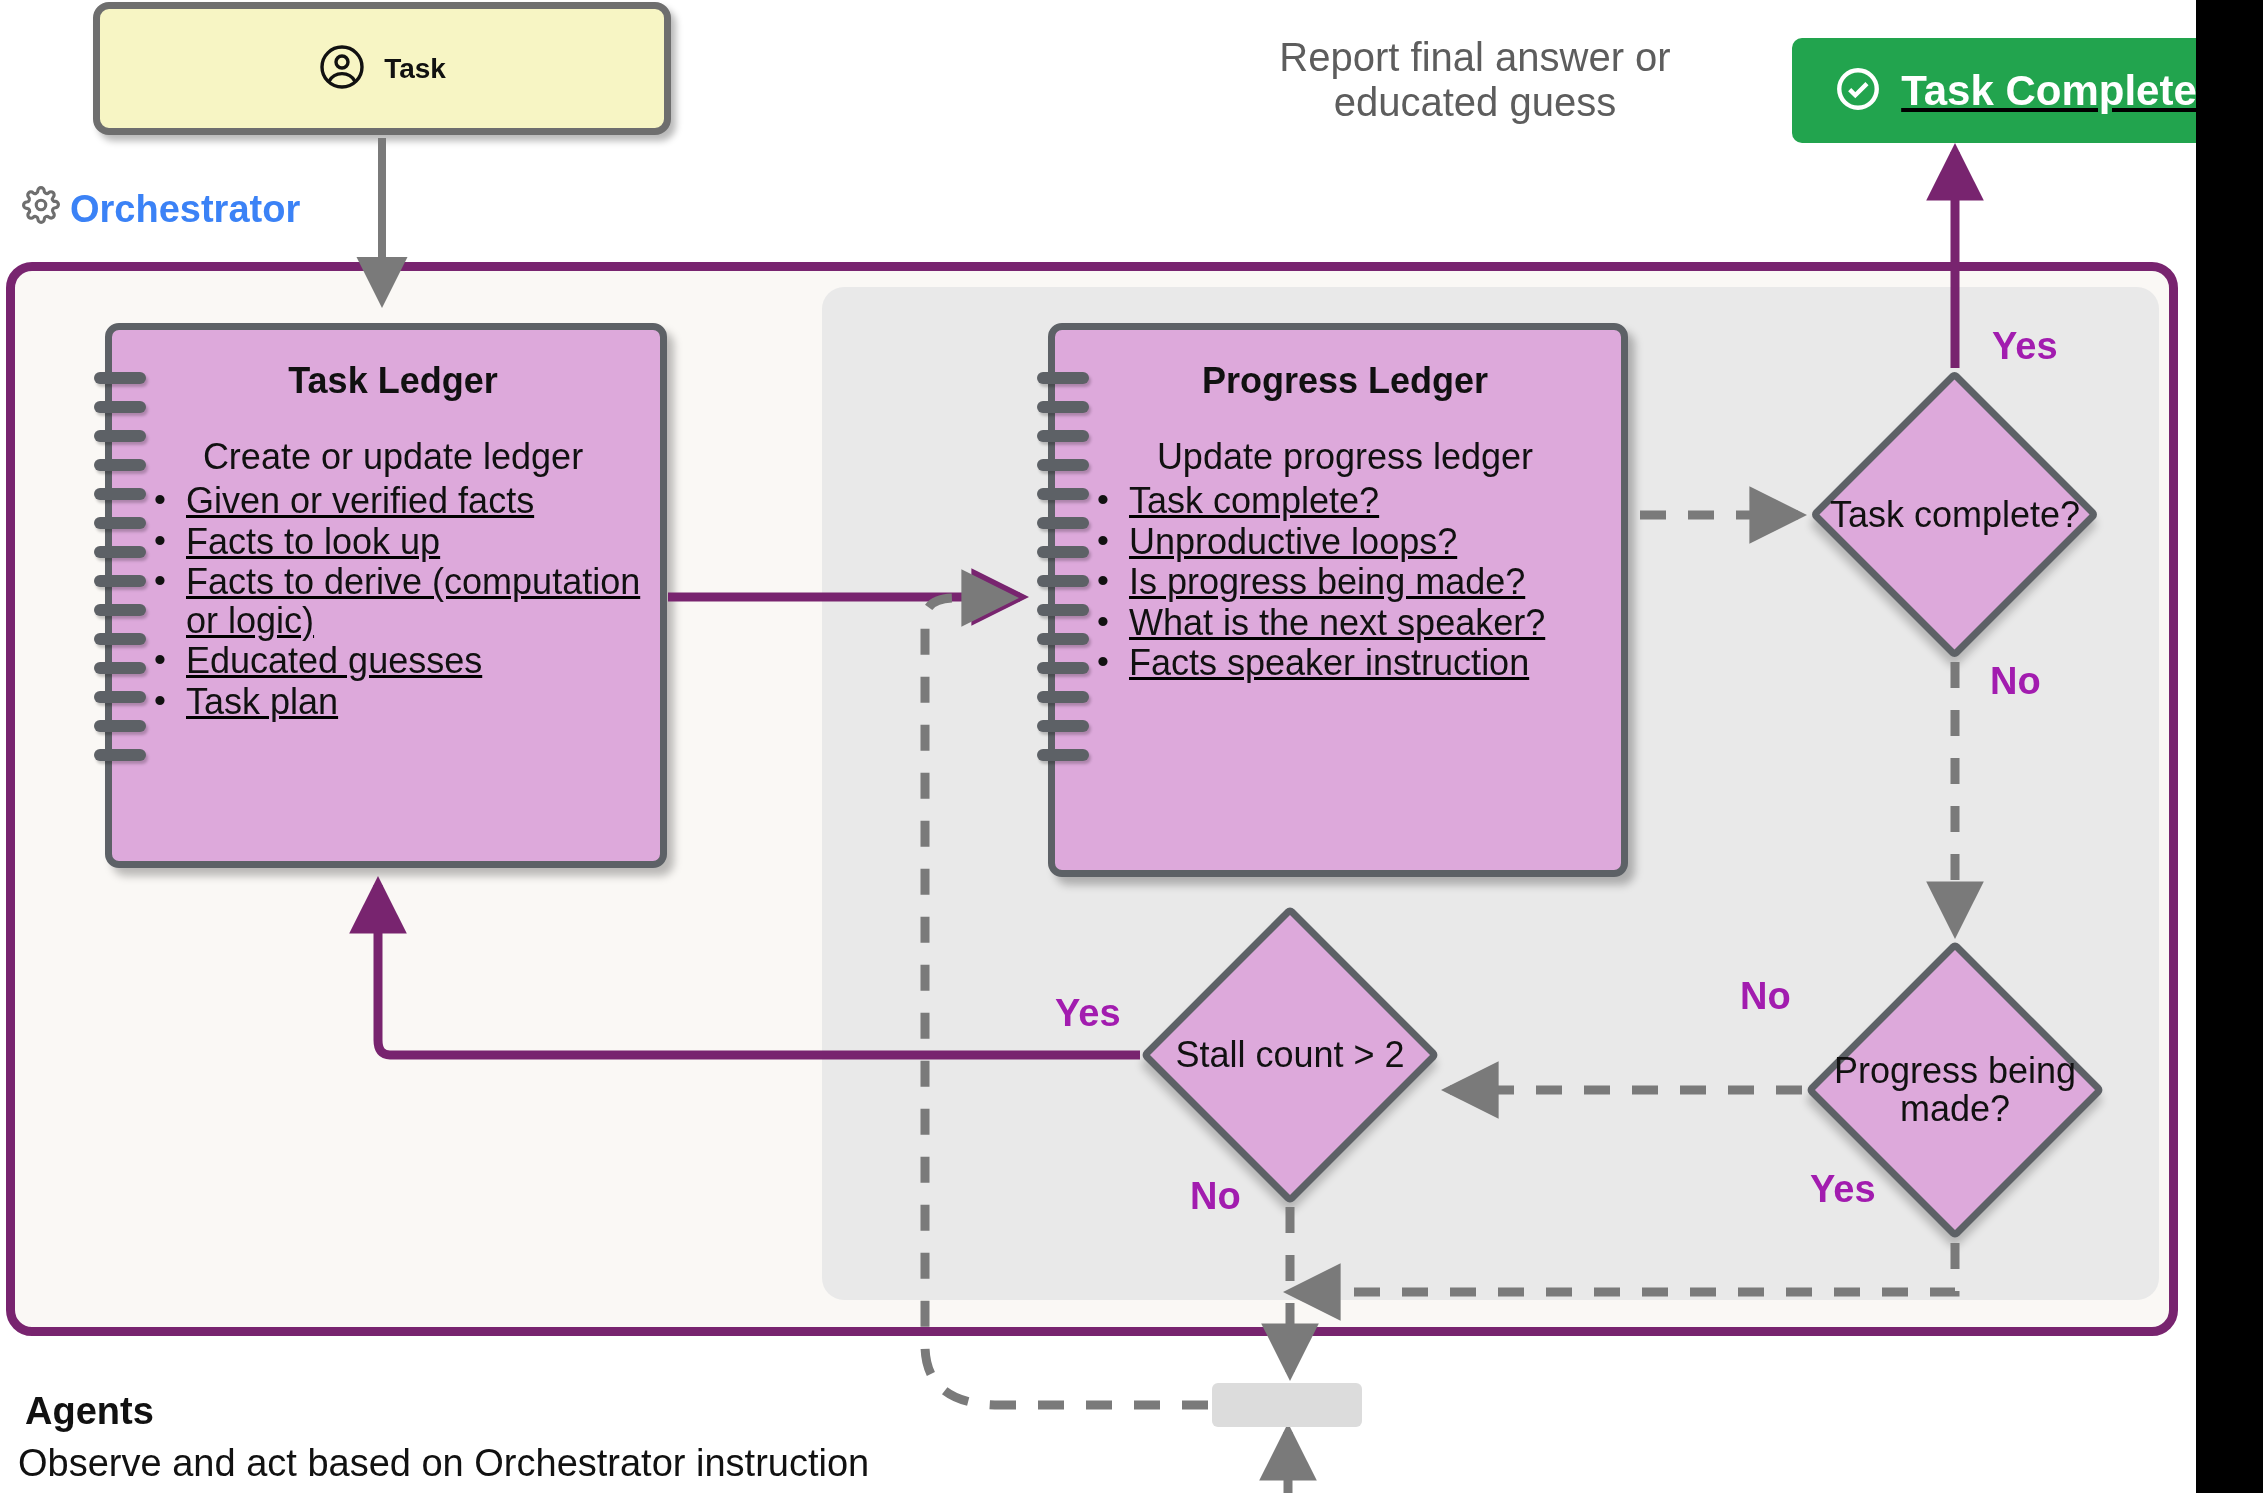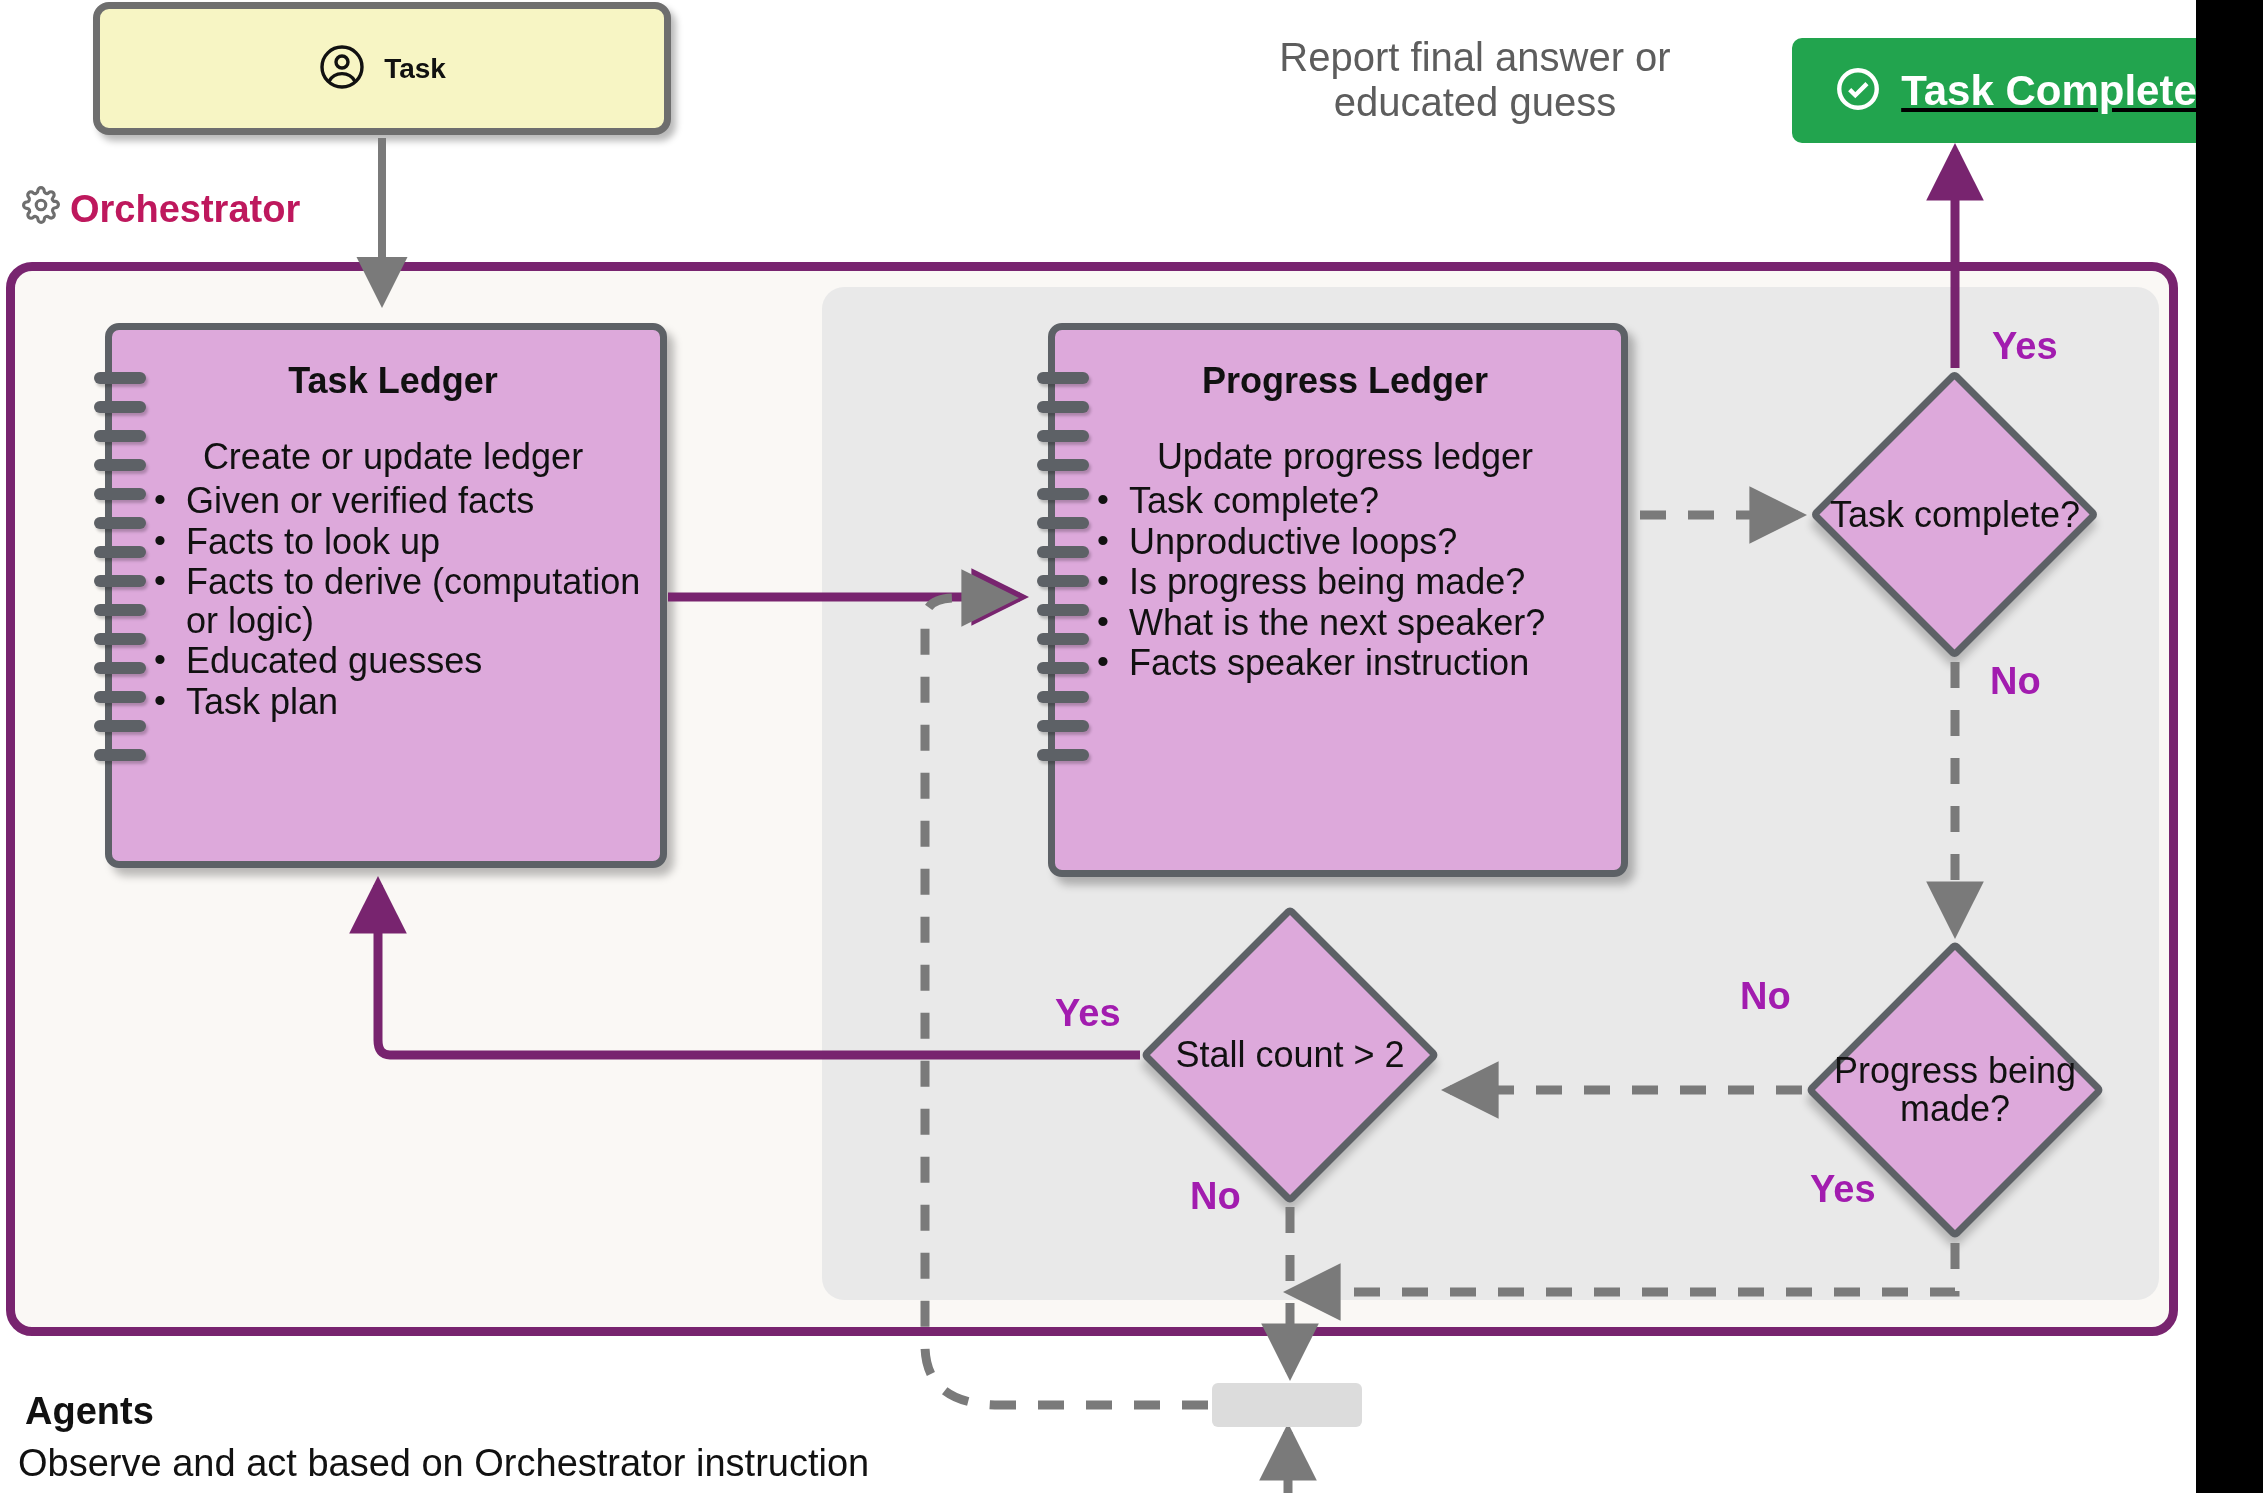--- a/index.html
+++ b/index.html
@@ -12,21 +12,21 @@
   #black-band{left:2196px;top:0;width:67px;height:1493px;background:#000000;}
 
   
   #orchestrator-region{
     left:6px;top:262px;width:2172px;height:1074px;
     background:#faf8f5;border:9px solid #78246f;border-radius:26px;
     box-sizing:border-box;
   }
   #orchestrator-label{
     left:22px;top:186px;display:flex;align-items:center;gap:10px;
-    font-size:38px;font-weight:bold;color:#be185d;
+    font-size:38px;font-weight:bold;color:#3b82f6;
   }
   #inner-gray-panel{
     left:822px;top:287px;width:1337px;height:1013px;
     background:#e9e9e9;border-radius:22px;
   }
 
   
   #task-box{
     left:93px;top:2px;width:578px;height:133px;
     background:#f7f5c4;border:7px solid #6e6e6e;border-radius:16px;
@@ -36,21 +36,21 @@
   #task-box .lbl{font-size:28px;font-weight:bold;color:#111;}
 
   
   .ledger{
     background:#dda9db;border:7px solid #5d6166;border-radius:14px;
     box-sizing:border-box;box-shadow:7px 8px 9px rgba(0,0,0,0.26);
     padding:16px 16px 16px 30px;
   }
   .ledger .title{font-size:36px;font-weight:bold;color:#111;text-align:center;margin-top:14px;}
   .ledger .sub{font-size:36px;color:#111;text-align:center;margin-top:34px;}
-  .ledger ul{margin:4px 0 0 0;padding-left:44px;list-style:none;}
+  .ledger ul{margin:4px 0 0 0;padding-left:44px;list-style:none;text-decoration:underline;}
   .ledger li{font-size:36px;color:#111;line-height:1.07;margin-top:2px;position:relative;}
   .ledger li:before{content:"•";position:absolute;left:-32px;top:-1px;font-size:34px;}
 
   .spiral{position:absolute;left:-18px;top:42px;width:52px;}
   .spiral i{
     display:block;width:52px;height:12px;background:#5d6166;border-radius:7px;
     margin-bottom:17px;box-shadow:2px 3px 3px rgba(0,0,0,0.22);
   }
 
   #task-ledger{left:105px;top:323px;width:562px;height:545px;}

